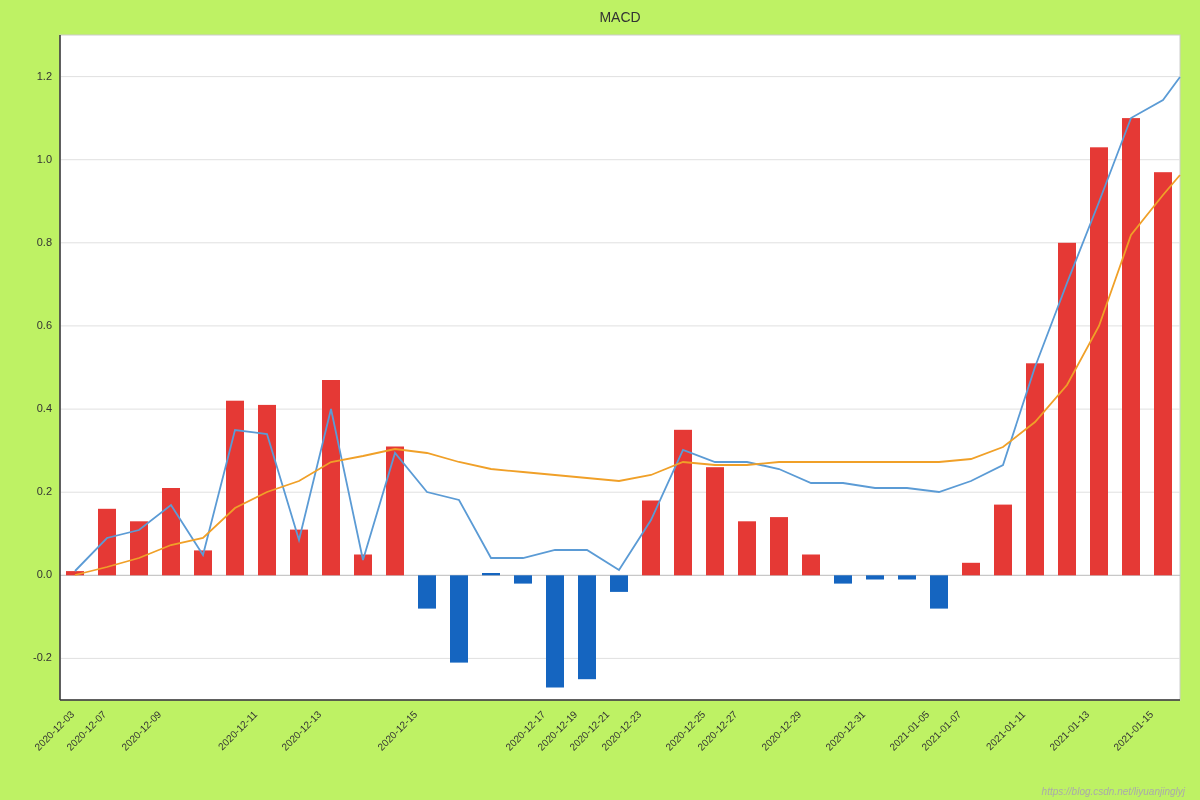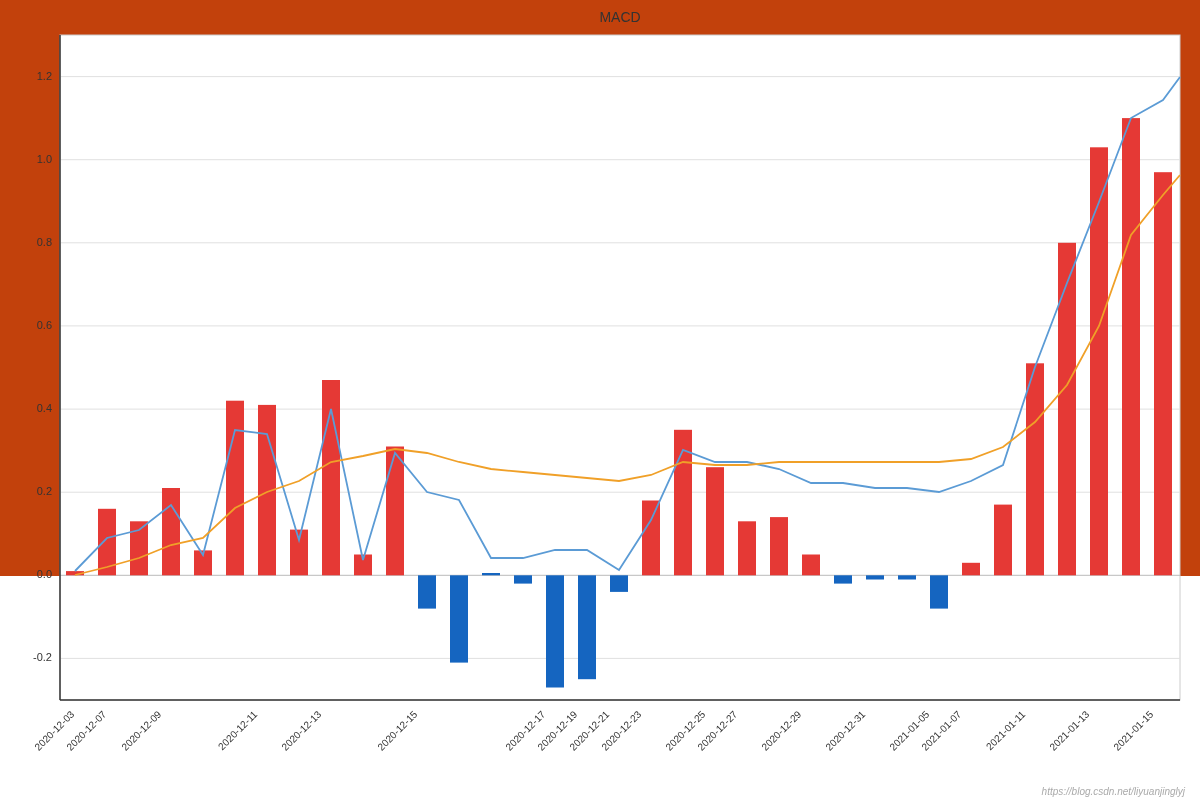--- a/index.html
+++ b/index.html
@@ -5,23 +5,23 @@
     * { margin: 0; padding: 0; box-sizing: border-box; }
     body {
       background: #fff;
       font-family: Arial, sans-serif;
       width: 1200px;
       height: 800px;
       overflow: hidden;
     }
     .chart-container {
       width: 1200px;
-      height: 576px;
+      height: 800px;
       position: relative;
-      background: #c2410c;
+      background: #bef264;
     }
     svg {
       width: 1200px;
       height: 800px;
     }
   </style>
 </head>
 <body>
 
 <div class="chart-container">

